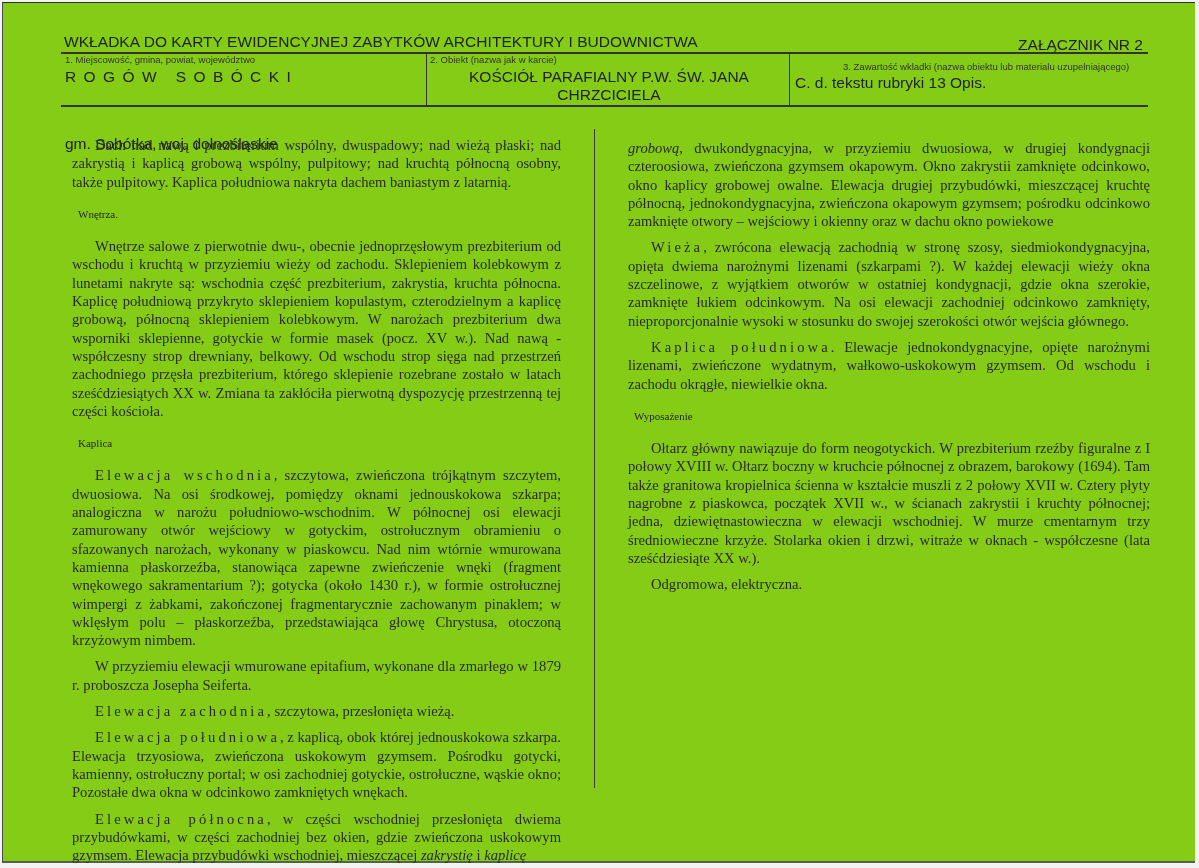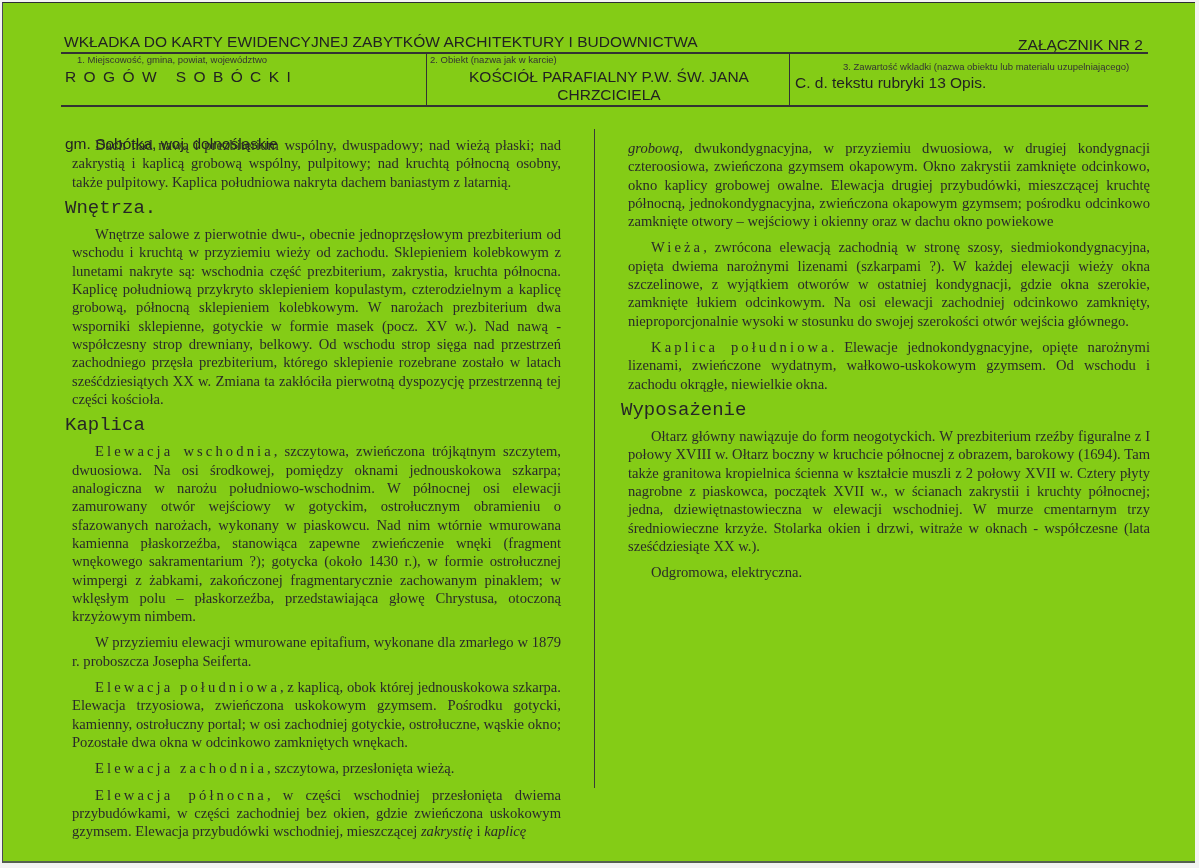--- a/index.html
+++ b/index.html
@@ -49,65 +49,65 @@
     .col {
       position: absolute; top: 125px;
       font-size: 14.6px; line-height: 18.3px;
       text-align: justify;
     }
     .col-left { left: 61px; width: 505px; }
     .col-right { left: 617px; width: 538px; top: 128px; }
     .col p { margin: 8px; text-indent: 23px; }
     .col p.noindent { text-indent: 0; }
     .col .sec-head {
-      font-family: Liberation Mono, monospace;
-      font-size: 19px; color: #262626; line-height: 18.3px;
-      text-indent: 0; margin: 1px;
+      font-family: Liberation Serif, serif;
+      font-size: 11px; color: #262626; line-height: 18.3px;
+      text-indent: 0; margin: 14px;
     }
     .lead { letter-spacing: 3.1px; }
     .col-divider {
       position: absolute; left: 591px; top: 126px; height: 659px; width: 0;
       border-left: 1.4px solid #3a3a3a;
     }
     i { font-style: italic; }
   </style>
 </head>
 <body>
 
 <div class="page">
 
   <div class="hdr-title sans">WKŁADKA DO KARTY EWIDENCYJNEJ ZABYTKÓW ARCHITEKTURY I BUDOWNICTWA</div>
   <div class="hdr-annex sans">ZAŁĄCZNIK NR 2</div>
   <div class="hdr-rule-top"></div>
   <div class="hdr-rule-bottom"></div>
   <div class="hdr-vline" style="left:423px;"></div>
   <div class="hdr-vline" style="left:786px;"></div>
 
-  <div class="cell-label sans" style="left:62px; top:51px;margin-left:12px;">1. Miejscowość, gmina, powiat, województwo</div>
+  <div class="cell-label sans" style="left:62px; top:51px;">1. Miejscowość, gmina, powiat, województwo</div>
   <div class="cell-val sans spaced" style="left:62px; top:65px;">ROGÓW SOBÓCKI</div>
   <div class="cell-val sans" style="left:62px; top:84px;margin-top:48px;">gm. Sobótka, woj. dolnośląskie</div>
 
   <div class="cell-label sans" style="left:427px; top:51px;">2. Obiekt (nazwa jak w karcie)</div>
   <div class="cell-val sans center" style="left:425px; width:362px; top:65px;">KOŚCIÓŁ PARAFIALNY P.W. ŚW. JANA</div>
   <div class="cell-val sans center" style="left:425px; width:362px; top:83px;">CHRZCICIELA</div>
 
   <div class="cell-label sans" style="left:792px; top:58px;margin-left:48px;">3. Zawartość wkladki (nazwa obiektu lub materialu uzupelniającego)</div>
   <div class="cell-val sans" style="left:792px; top:71px;">C. d. tekstu rubryki 13 Opis.</div>
 
   <div class="col-divider"></div>
 
   <div class="col col-left serif">
     <p>Dach nad nawą i prezbiterium wspólny, dwuspadowy; nad wieżą płaski; nad zakrystią i kaplicą grobową wspólny, pulpitowy; nad kruchtą północną osobny, także pulpitowy. Kaplica południowa nakryta dachem baniastym z latarnią.</p>
     <p class="sec-head">Wnętrza.</p>
     <p>Wnętrze salowe z pierwotnie dwu-, obecnie jednoprzęsłowym prezbiterium od wschodu i kruchtą w przyziemiu wieży od zachodu. Sklepieniem kolebkowym z lunetami nakryte są: wschodnia część prezbiterium, zakrystia, kruchta północna. Kaplicę południową przykryto sklepieniem kopulastym, czterodzielnym a kaplicę grobową, północną sklepieniem kolebkowym. W narożach prezbiterium dwa wsporniki sklepienne, gotyckie w formie masek (pocz. XV w.). Nad nawą - współczesny strop drewniany, belkowy. Od wschodu strop sięga nad przestrzeń zachodniego przęsła prezbiterium, którego sklepienie rozebrane zostało w latach sześćdziesiątych XX w. Zmiana ta zakłóciła pierwotną dyspozycję przestrzenną tej części kościoła.</p>
     <p class="sec-head">Kaplica</p>
     <p><span class="lead">Elewacja wschodnia</span><span>, szczytowa, zwieńczona trójkątnym szczytem, dwuosiowa. Na osi środkowej, pomiędzy oknami jednouskokowa szkarpa; analogiczna w narożu południowo-wschodnim. W północnej osi elewacji zamurowany otwór wejściowy w gotyckim, ostrołucznym obramieniu o sfazowanych narożach, wykonany w piaskowcu. Nad nim wtórnie wmurowana kamienna płaskorzeźba, stanowiąca zapewne zwieńczenie wnęki (fragment wnękowego sakramentarium ?); gotycka (około 1430 r.), w formie ostrołucznej wimpergi z żabkami, zakończonej fragmentarycznie zachowanym pinaklem; w wklęsłym polu – płaskorzeźba, przedstawiająca głowę Chrystusa, otoczoną krzyżowym nimbem.</span></p>
     <p>W przyziemiu elewacji wmurowane epitafium, wykonane dla zmarłego w 1879 r. proboszcza Josepha Seiferta.</p>
+    <p><span class="lead">Elewacja zachodnia</span><span>, szczytowa, przesłonięta wieżą.</span></p>
     <p><span class="lead">Elewacja południowa</span><span>, z kaplicą, obok której jednouskokowa szkarpa. Elewacja trzyosiowa, zwieńczona uskokowym gzymsem. Pośrodku gotycki, kamienny, ostrołuczny portal; w osi zachodniej gotyckie, ostrołuczne, wąskie okno; Pozostałe dwa okna w odcinkowo zamkniętych wnękach.</span></p>
-    <p><span class="lead">Elewacja zachodnia</span><span>, szczytowa, przesłonięta wieżą.</span></p>
     <p><span class="lead">Elewacja północna</span><span>, w części wschodniej przesłonięta dwiema przybudówkami, w części zachodniej bez okien, gdzie zwieńczona uskokowym gzymsem. Elewacja przybudówki wschodniej, mieszczącej </span><i>zakrystię</i><span> i </span><i>kaplicę</i></p>
   </div>
 
   <div class="col col-right serif">
     <p class="noindent"><i>grobową</i><span>, dwukondygnacyjna, w przyziemiu dwuosiowa, w drugiej kondygnacji czteroosiowa, zwieńczona gzymsem okapowym. Okno zakrystii zamknięte odcinkowo, okno kaplicy grobowej owalne. Elewacja drugiej przybudówki, mieszczącej kruchtę północną, jednokondygnacyjna, zwieńczona okapowym gzymsem; pośrodku odcinkowo zamknięte otwory – wejściowy i okienny oraz w dachu okno powiekowe</span></p>
     <p><span class="lead">Wieża</span><span>, zwrócona elewacją zachodnią w stronę szosy, siedmiokondygnacyjna, opięta dwiema narożnymi lizenami (szkarpami ?). W każdej elewacji wieży okna szczelinowe, z wyjątkiem otworów w ostatniej kondygnacji, gdzie okna szerokie, zamknięte łukiem odcinkowym. Na osi elewacji zachodniej odcinkowo zamknięty, nieproporcjonalnie wysoki w stosunku do swojej szerokości otwór wejścia głównego.</span></p>
     <p><span class="lead">Kaplica południowa</span><span>. Elewacje jednokondygnacyjne, opięte narożnymi lizenami, zwieńczone wydatnym, wałkowo-uskokowym gzymsem. Od wschodu i zachodu okrągłe, niewielkie okna.</span></p>
     <p class="sec-head">Wyposażenie</p>
     <p>Ołtarz główny nawiązuje do form neogotyckich. W prezbiterium rzeźby figuralne z I połowy XVIII w. Ołtarz boczny w kruchcie północnej z obrazem, barokowy (1694). Tam także granitowa kropielnica ścienna w kształcie muszli z 2 połowy XVII w. Cztery płyty nagrobne z piaskowca, początek XVII w., w ścianach zakrystii i kruchty północnej; jedna, dziewiętnastowieczna w elewacji wschodniej. W murze cmentarnym trzy średniowieczne krzyże. Stolarka okien i drzwi, witraże w oknach - współczesne (lata sześćdziesiąte XX w.).</p>
     <p>Odgromowa, elektryczna.</p>

